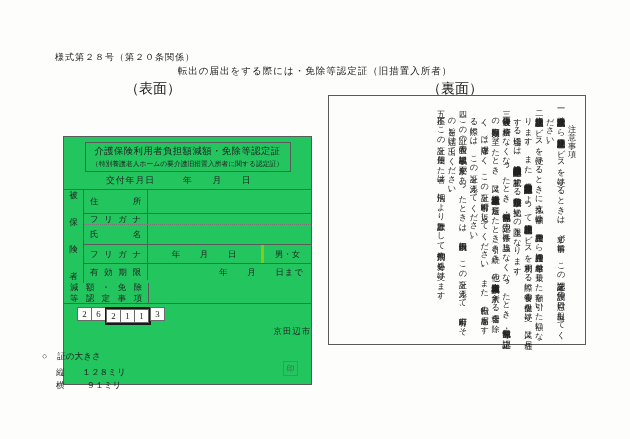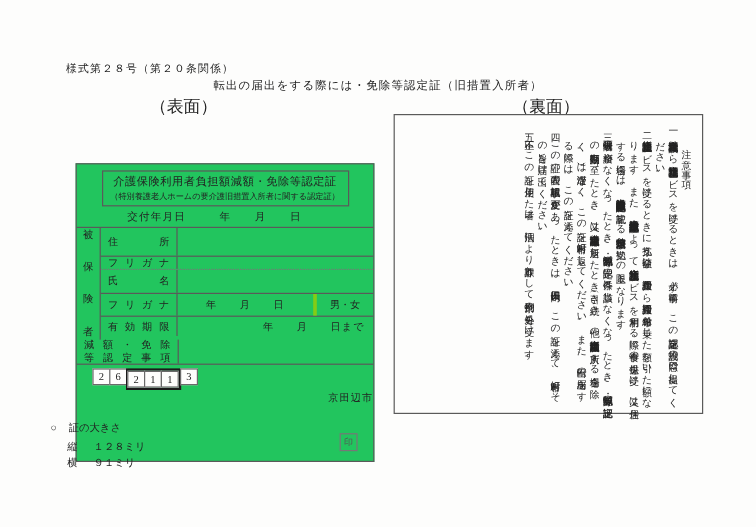--- a/index.html
+++ b/index.html
@@ -89,21 +89,21 @@
   .notes-heading{padding-top:1.7em;}
   .note-item{padding-top:1em;text-indent:-1em;}
   .note-num{margin-inline-end:0.8em;}
 
   
   .size-section{left:42px;top:351px;font-size:8.6px;}
   .size-title{display:flex;gap:10px;}
   .size-line{display:flex;margin-left:14px;margin-top:4px;}
   .size-line + .size-line{margin-top:1px;}
   .dim-label{width:22px;}
-  .dim-value{width:52px;text-align:left;font-family:Liberation Serif, serif;}
+  .dim-value{width:52px;text-align:center;font-family:Liberation Serif, serif;}
 </style>
 </head>
 <body>
 
 <div class="abs form-number">様式第２８号（第２０条関係）</div>
 <div class="abs doc-title">転出の届出をする際には・免除等認定証（旧措置入所者）</div>
 <div class="abs side-label front-label">（表面）</div>
 <div class="abs side-label back-label">（裏面）</div>
 
 <div class="abs card">

